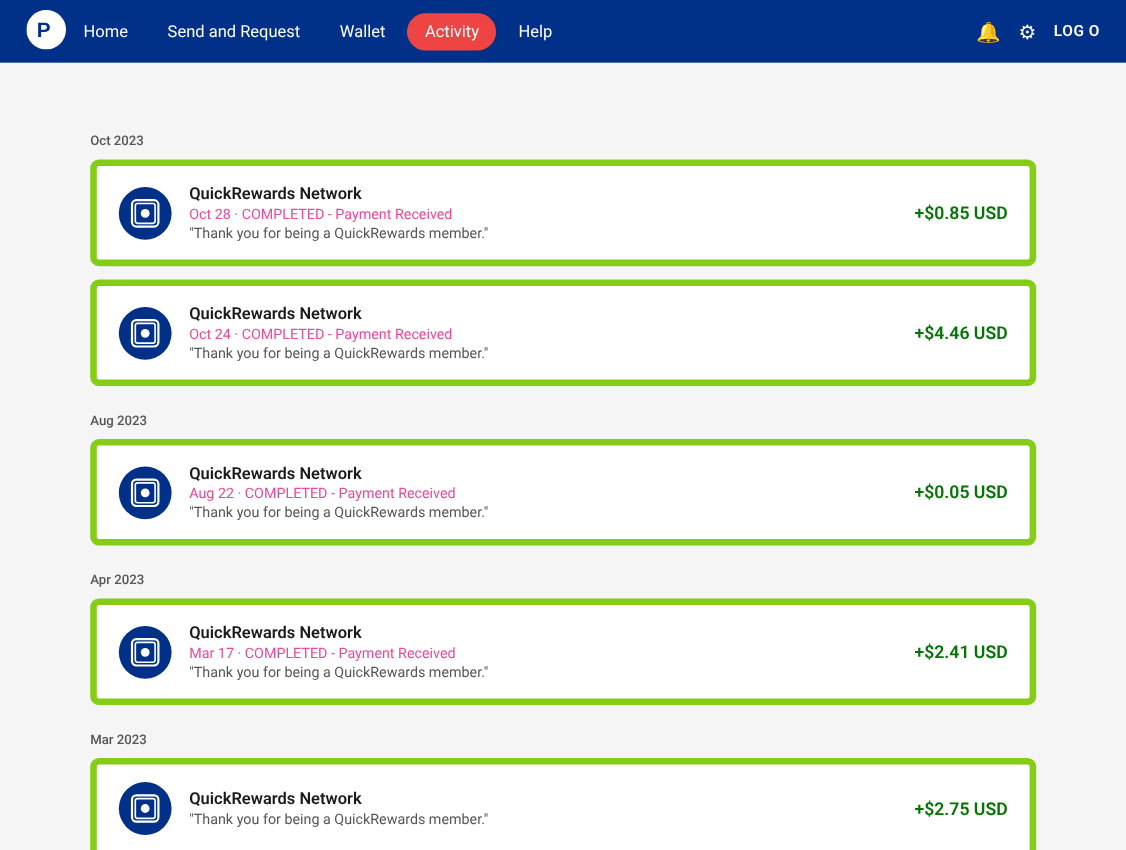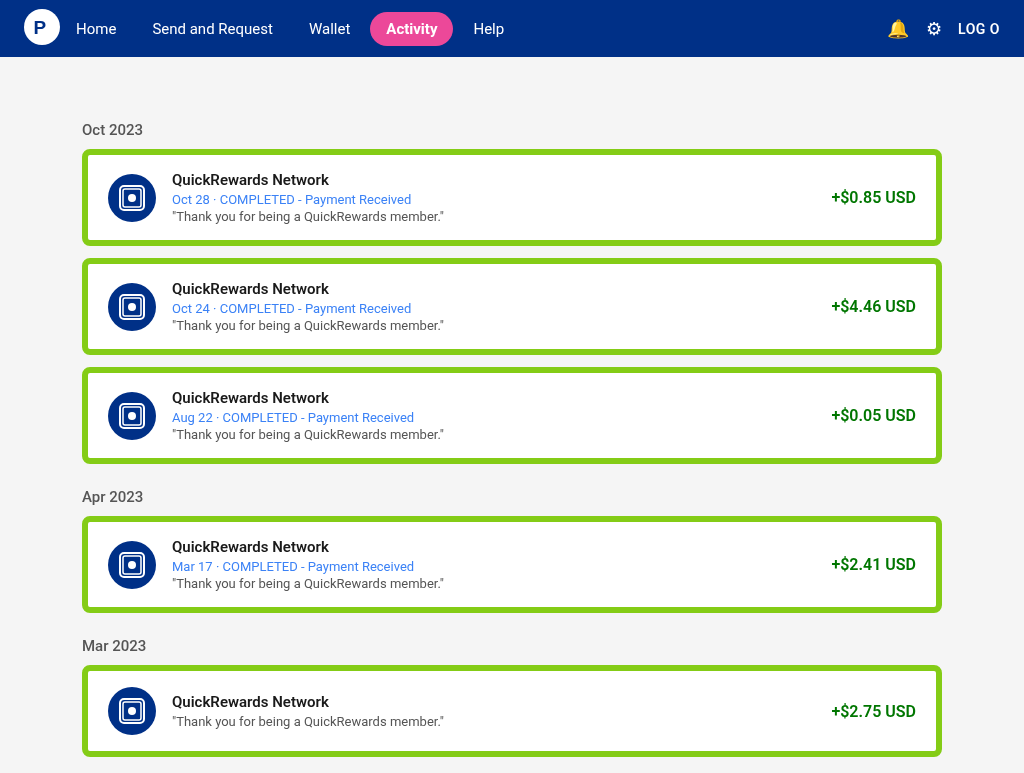--- a/index.html
+++ b/index.html
@@ -34,22 +34,22 @@
       color: #fff;
       text-decoration: none;
       padding: 8px 16px;
       border-radius: 20px;
       font-size: 15px;
       font-weight: 400;
       cursor: pointer;
     }
 
     .nav-link.active {
-      background-color: #ec4899;
-      font-weight: 700;
+      background-color: #ef4444;
+      font-weight: 400;
     }
 
     .nav-right {
       display: flex;
       align-items: center;
       gap: 16px;
     }
 
     .nav-icon {
       color: #fff;
@@ -70,21 +70,21 @@
       max-width: 900px;
       margin: 0 auto;
       padding: 40px 20px 40px;
     }
 
     .month-group {
       margin-bottom: 8px;
     }
 
     .month-label {
-      font-size: 15px;
+      font-size: 12px;
       color: #555;
       font-weight: 500;
       margin-bottom: 10px;
       margin-top: 24px;
     }
 
     .transaction-card {
       background: #fff;
       border: 6px solid #84cc16;
       border-radius: 8px;
@@ -112,21 +112,21 @@
 
     .transaction-name {
       font-size: 15px;
       font-weight: 600;
       color: #1a1a1a;
       margin-bottom: 3px;
     }
 
     .transaction-meta {
       font-size: 13px;
-      color: #3b82f6;
+      color: #ec4899;
       margin-bottom: 2px;
     }
 
     .transaction-note {
       font-size: 13px;
       color: #555;
     }
 
     .transaction-amount {
       font-size: 16px;
@@ -196,20 +196,21 @@
       </div>
         <div class="transaction-details">
           <div class="transaction-name">QuickRewards Network</div>
           <div class="transaction-meta">Oct 24  ·  COMPLETED - Payment Received</div>
           <div class="transaction-note">"Thank you for being a QuickRewards member."</div>
         </div>
         <div class="transaction-amount">+$4.46 USD</div>
       </div>
     </div>
     <div class="month-group">
+      <div class="month-label">Aug 2023</div>
       <div class="transaction-card">
         <div class="transaction-avatar">
         <svg width="28" height="28" viewBox="0 0 28 28" xmlns="http://www.w3.org/2000/svg">
           <rect x="2" y="2" width="24" height="24" rx="4" fill="none" stroke="white" stroke-width="2"></rect>
           <rect x="5" y="5" width="18" height="18" rx="2" fill="none" stroke="white" stroke-width="1.5"></rect>
           <circle cx="14" cy="14" r="4" fill="white"></circle>
         </svg>
       </div>
         <div class="transaction-details">
           <div class="transaction-name">QuickRewards Network</div>

